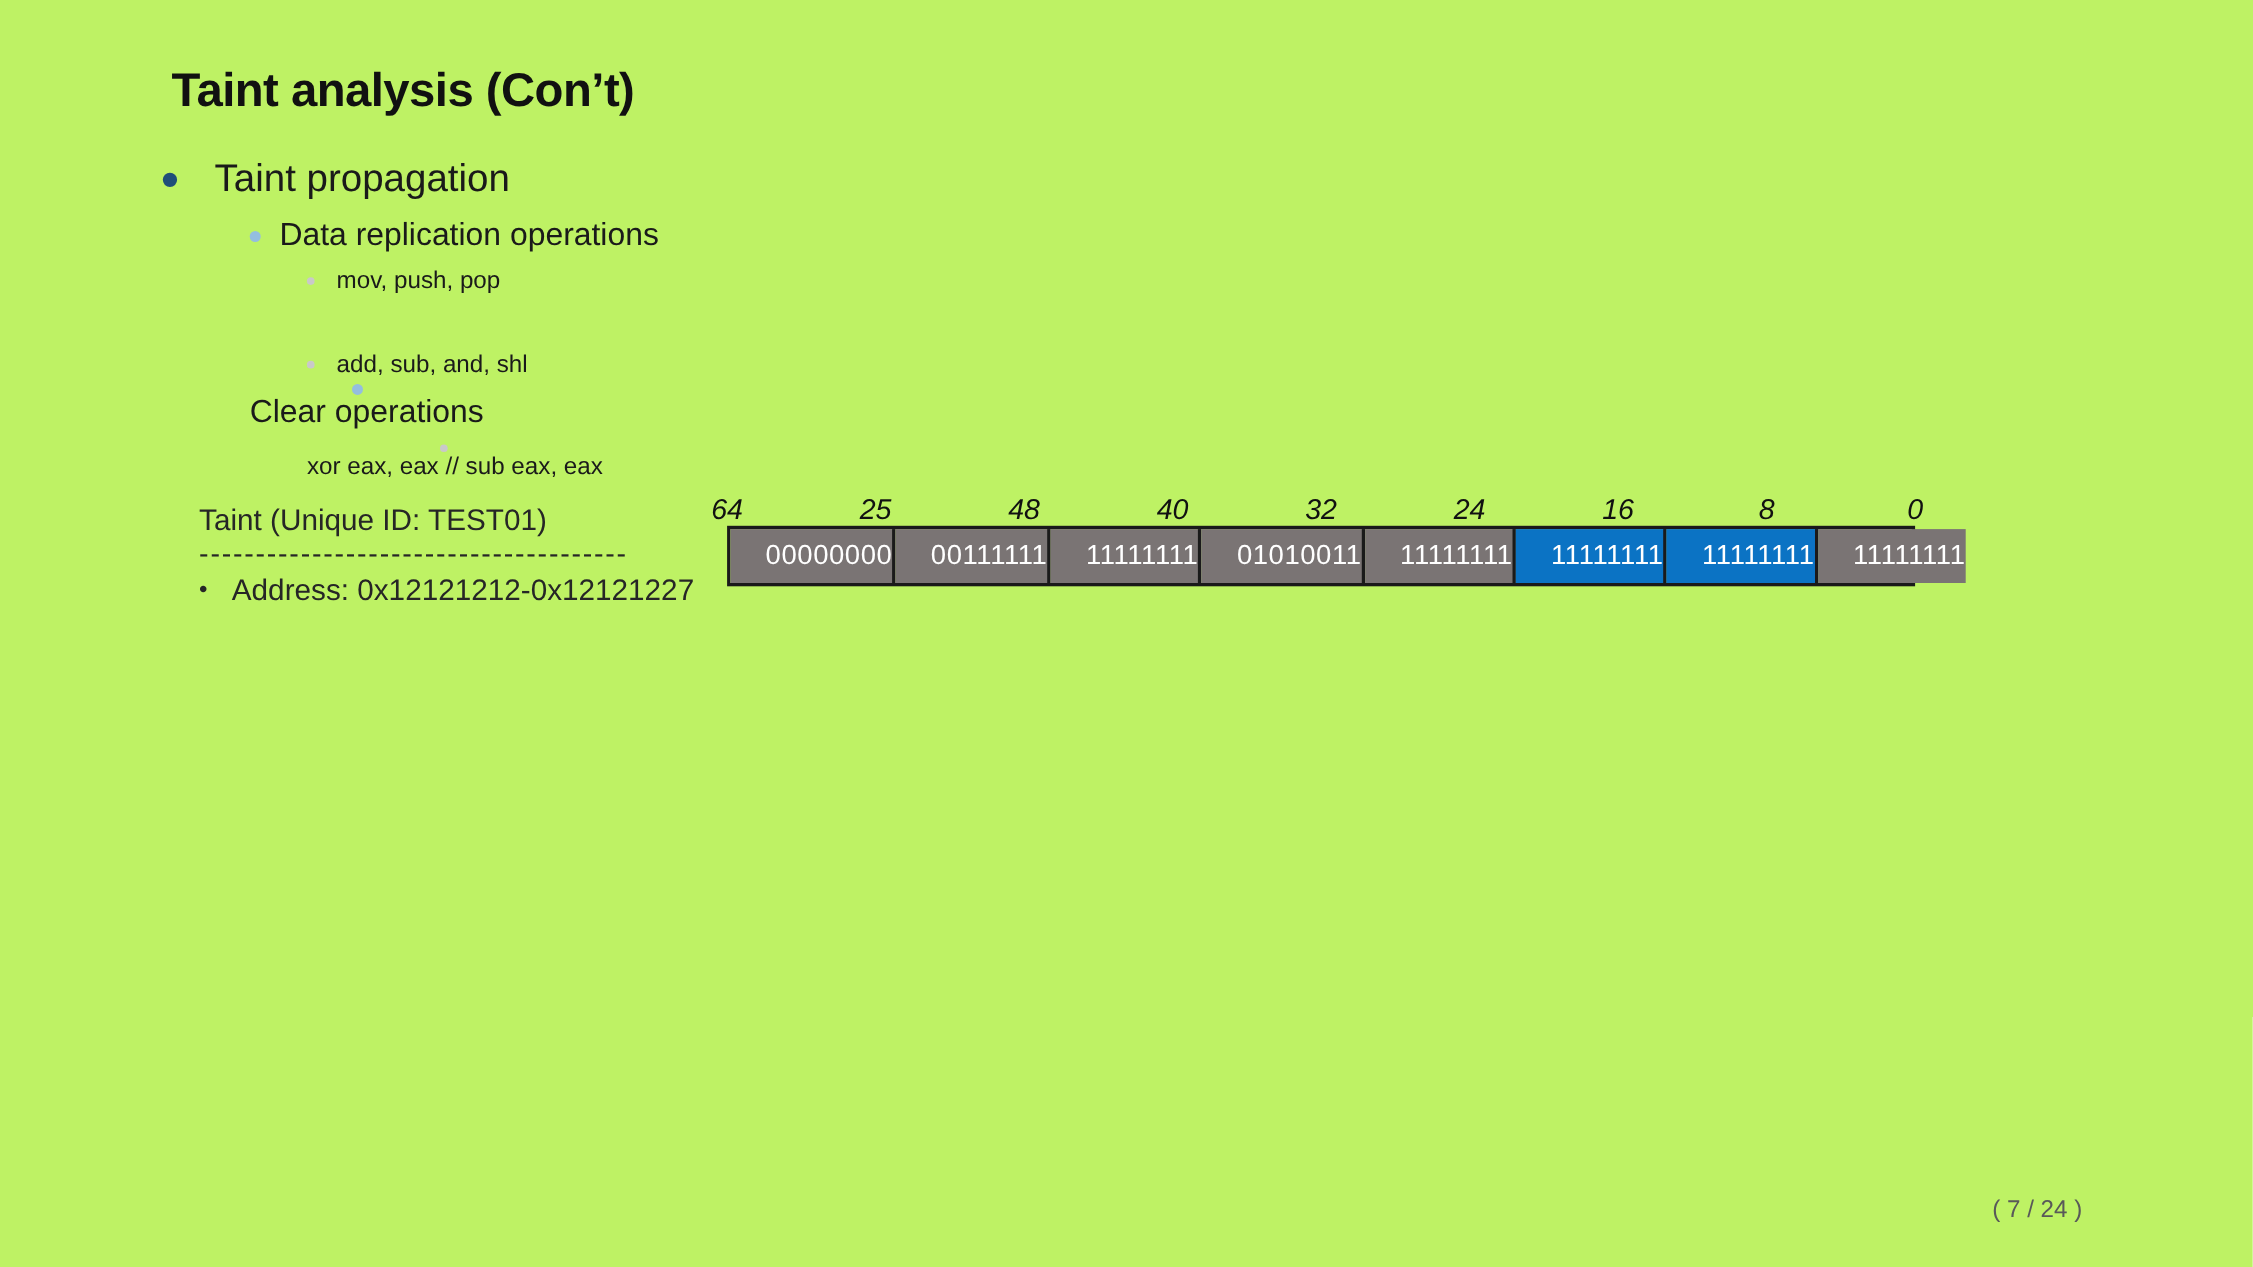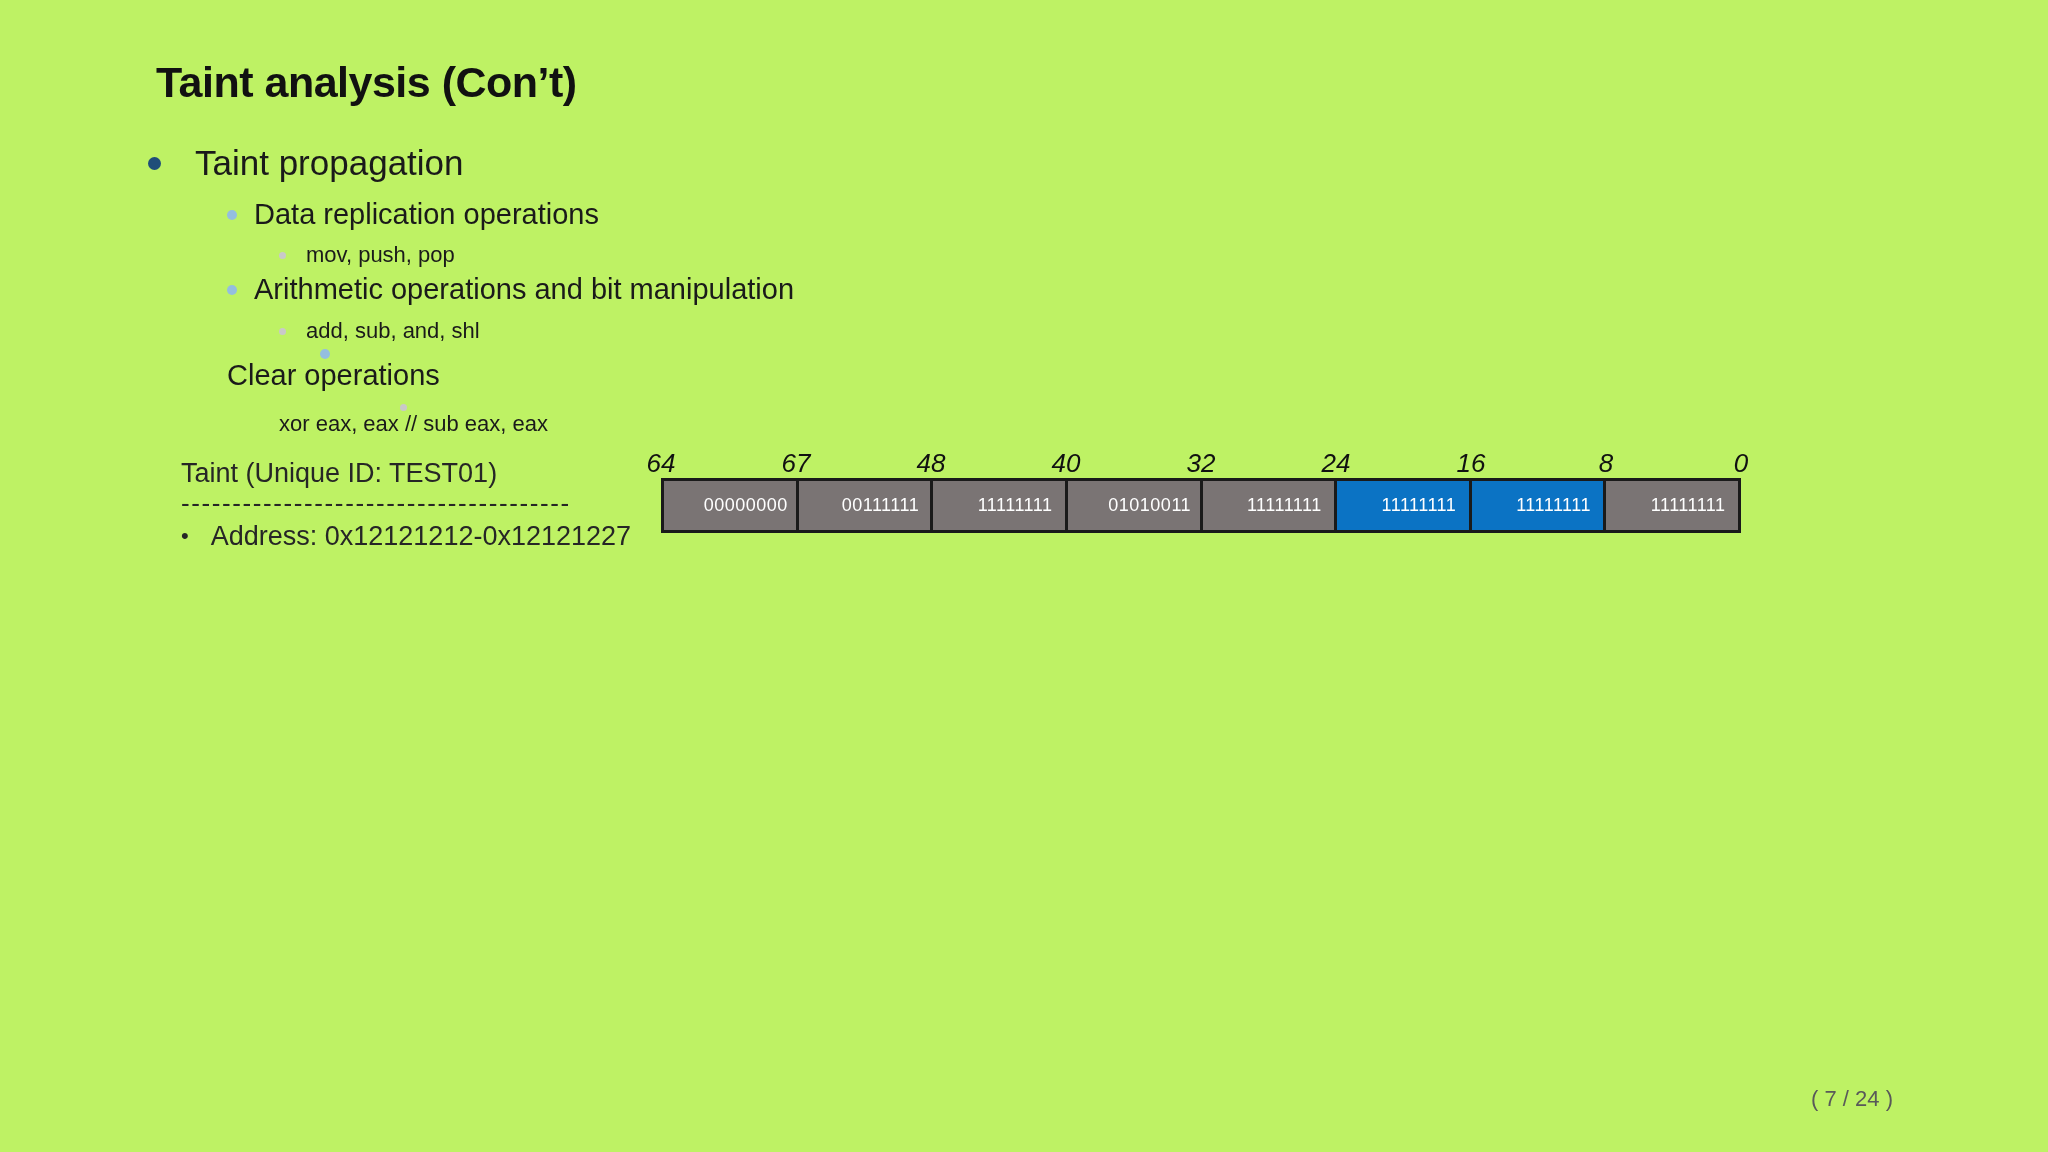--- a/index.html
+++ b/index.html
@@ -29,21 +29,21 @@
     position:absolute;top:-2px;transform:translateX(-50%);
     font-style:italic;font-size:26px;color:#111111;
   }
   .memory-bar{
     position:relative;margin-top:0;display:flex;width:1080px;height:55px;
     border:3px solid #1a1a1a;box-sizing:border-box;
   }
   .cell{
     flex:1 1 0;display:flex;align-items:center;justify-content:center;
     border-right:3px solid #1a1a1a;box-sizing:border-box;
-    color:#ffffff;font-size:18px;letter-spacing:0.5px;padding-left:32px;
+    color:#ffffff;font-size:25px;letter-spacing:0.5px;padding-left:32px;
   }
   .cell:last-child{border-right:none;}
   .pointers{position:absolute;left:0;top:83px;width:1080px;height:70px;}
   .arrow{position:absolute;top:3px;width:3px;height:49px;background:#111111;}
   .arrow-head{
     position:absolute;top:-11px;left:-7px;width:0;height:0;
     border-left:8px solid transparent;border-right:8px solid transparent;
     border-bottom:13px solid #111111;
   }
   .addr-label{position:absolute;font-style:italic;font-size:25px;white-space:nowrap;}
@@ -63,24 +63,20 @@
 
   <div class="line" style="left:227px;top:198px;">
     <span class="dot d2"></span>
     <span class="t2">Data replication operations</span>
   </div>
   <div class="line" style="left:279px;top:242px;">
     <span class="dot d3"></span>
     <span class="t3">mov, push, pop</span>
   </div>
 
-  <div class="line" style="left:227px;top:273px;">
-    <span class="dot d2"></span>
-    <span class="t2">Arithmetic operations and bit manipulation</span>
-  </div>
   <div class="line" style="left:279px;top:318px;">
     <span class="dot d3"></span>
     <span class="t3">add, sub, and, shl</span>
   </div>
 
   <div class="line" style="left:227px;top:349px;flex-direction:column;">
     <span class="dot d2"></span>
     <span class="t2">Clear operations</span>
   </div>
   <div class="line" style="left:279px;top:404px;flex-direction:column;">
@@ -91,21 +87,21 @@
   <div class="taint-heading">Taint (Unique ID: TEST01)</div>
   <div class="taint-divider">--------------------------------------</div>
   <div class="taint-address">
     <span class="bullet-char">•</span>
     <span>Address: 0x12121212-0x12121227</span>
   </div>
 
   <div class="memory-diagram">
     <div class="bit-labels">
         <span class="bit-label" style="left: 0px;">64</span>
-        <span class="bit-label" style="left: 135px;">67</span>
+        <span class="bit-label" style="left: 135px;">25</span>
         <span class="bit-label" style="left: 270px;">48</span>
         <span class="bit-label" style="left: 405px;">40</span>
         <span class="bit-label" style="left: 540px;">32</span>
         <span class="bit-label" style="left: 675px;">24</span>
         <span class="bit-label" style="left: 810px;">16</span>
         <span class="bit-label" style="left: 945px;">8</span>
         <span class="bit-label" style="left: 1080px;">0</span>
       </div>
     <div class="memory-bar" style="border-color: rgb(26, 26, 26);">
         <div class="cell" style="background: rgb(122, 116, 116); border-right-color: rgb(26, 26, 26); color: rgb(255, 255, 255);">00000000</div>

